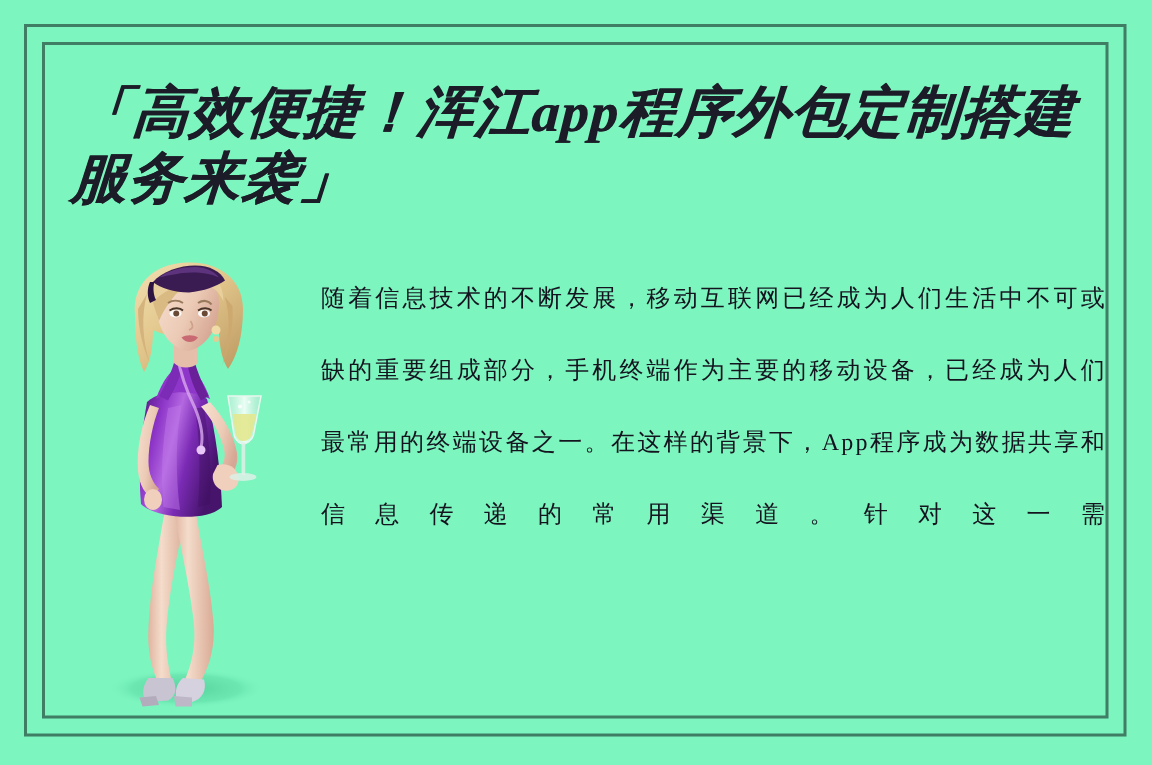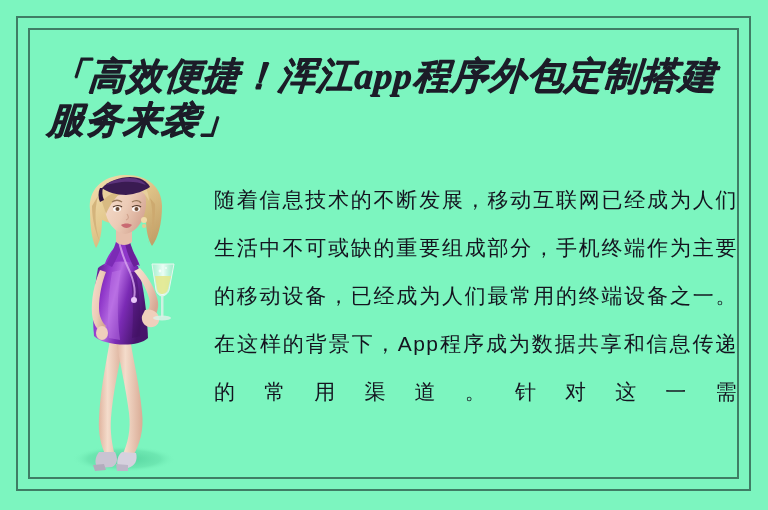--- a/index.html
+++ b/index.html
@@ -43,22 +43,22 @@
     text-shadow:0.5px 0.5px 0 #1c1c28;
     transform:skewX(-4deg);
     transform-origin:left top;
     word-break:break-all;
   }
 
   
   .body-text{
     position:absolute;
     left:214px; top:176px; right:30px;
-    font-family:Liberation Sans, sans-serif;
-    font-size:21px;
+    font-family:Liberation Serif, serif;
+    font-size:16px;
     line-height:48px;
     color:#14141f;
     text-align:justify;
     text-justify:inter-character;
     word-break:break-all;
     letter-spacing:1.5px;
   }
   .body-text::after{ content:""; display:inline-block; width:100%; }
 
   

